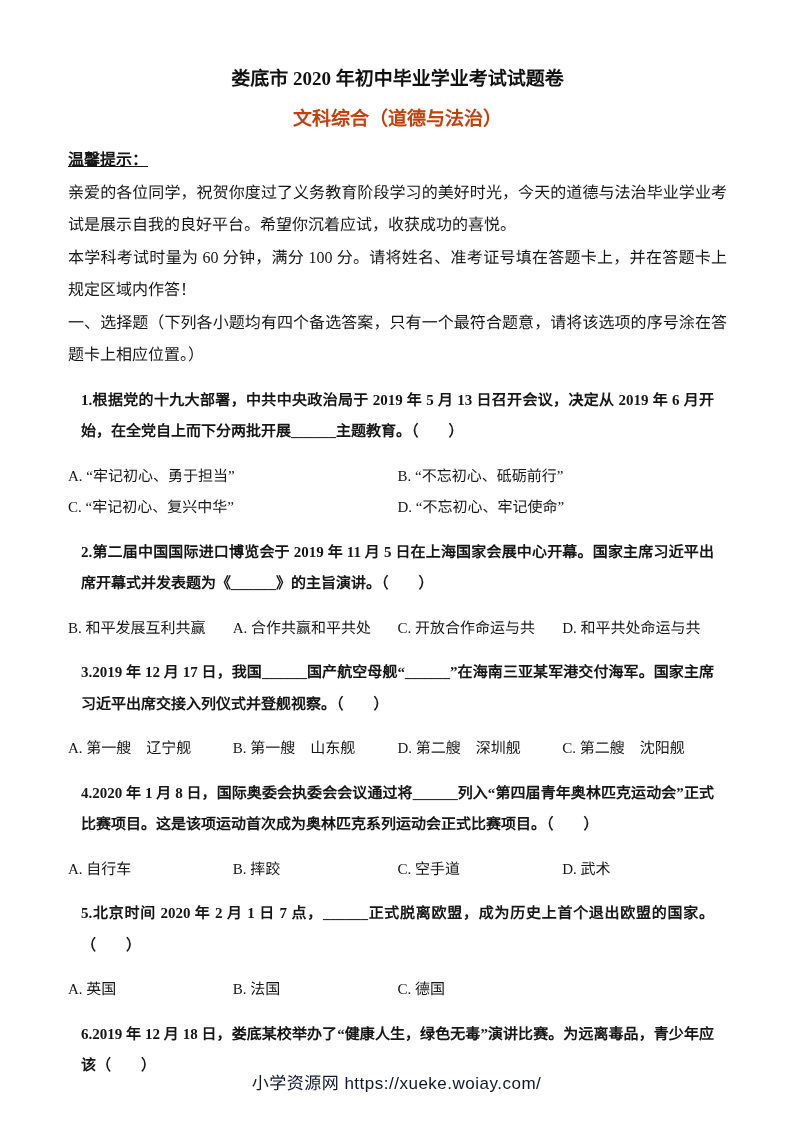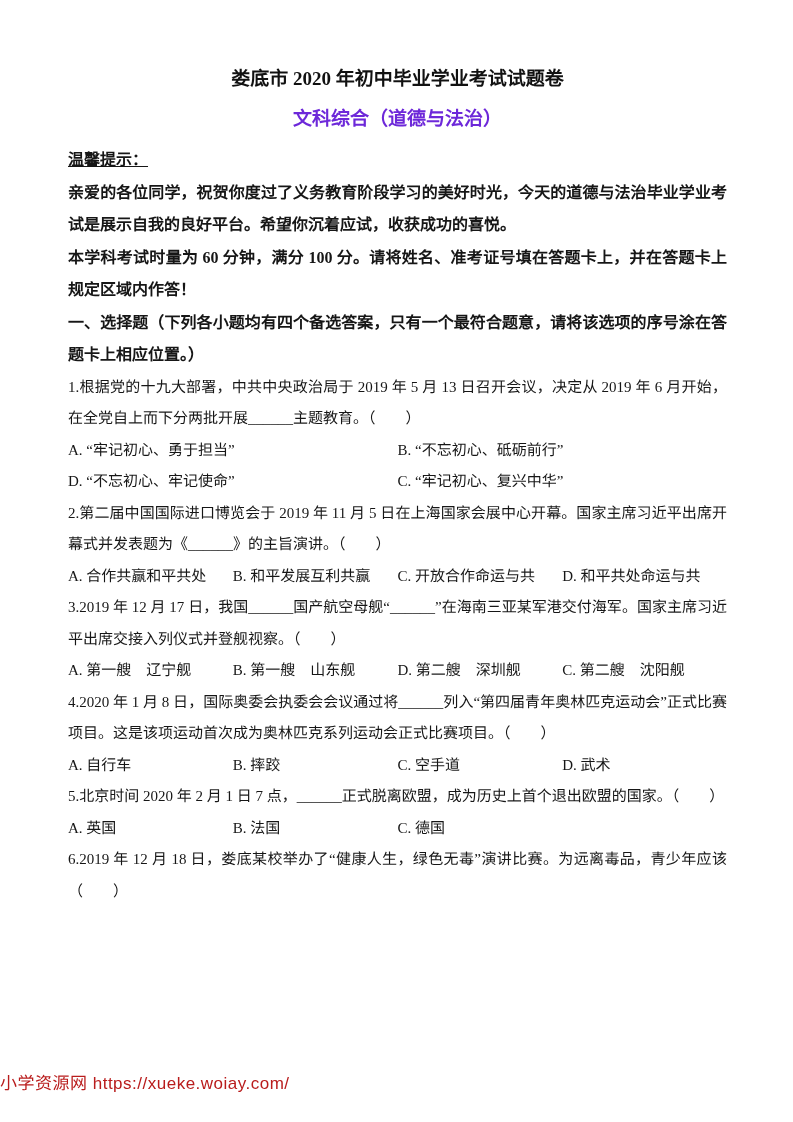--- a/index.html
+++ b/index.html
@@ -24,61 +24,63 @@
     line-height: 26px;
     margin: 0;
     color: #111;
   }
   .exam-subtitle {
     font-size: 19px;
     font-weight: bold;
     text-align: center;
     line-height: 26px;
     margin: 14px 0 0 0;
-    color: #6d28d9;
+    color: #c2410c;
   }
   .notice-label {
     margin: 12px 0 0 0;
     font-size: 16px;
     font-weight: bold;
     line-height: 32.5px;
     text-decoration: underline;
   }
   .intro-para, .section-heading {
     margin: 0;
     font-size: 16px;
-    font-weight: bold;
+    font-weight: normal;
     line-height: 32.5px;
     text-align: justify;
     text-justify: inter-ideograph;
   }
   .questions {
     font-size: 15px;
     line-height: 31.5px;
   }
   .stem {
-    margin: 0;
+    margin: 13px;
     text-align: justify;
     text-justify: inter-ideograph;
+    font-weight: bold;
   }
   .opts {
     display: grid;
     margin: 0;
   }
   .cols-2 { grid-template-columns: 1fr 1fr; }
   .cols-4 { grid-template-columns: 1fr 1fr 1fr 1fr; }
   .opt { white-space: nowrap; overflow: hidden; }
   .footer-credit {
     position: absolute;
     left: 0;
     right: 0;
     bottom: 28px;
+    text-align: center;
     font-family: "Liberation Sans", "DejaVu Sans", sans-serif;
     font-size: 17px;
-    color: #b91c1c;
+    color: #0f172a;
     letter-spacing: 0.5px;
   }
 </style>
 </head>
 <body>
 
 <div class="page">
   <div class="content">
 
     <h1 class="exam-title">娄底市 2020 年初中毕业学业考试试题卷</h1>
@@ -89,28 +91,28 @@
     <p class="intro-para">本学科考试时量为 60 分钟，满分 100 分。请将姓名、准考证号填在答题卡上，并在答题卡上规定区域内作答！</p>
 
     <p class="section-heading">一、选择题（下列各小题均有四个备选答案，只有一个最符合题意，请将该选项的序号涂在答题卡上相应位置。）</p>
 
     <div class="questions">
 
       <p class="stem">1.根据党的十九大部署，中共中央政治局于 2019 年 5 月 13 日召开会议，决定从 2019 年 6 月开始，在全党自上而下分两批开展______主题教育。（　　）</p>
       <div class="opts cols-2">
         <span class="opt">A. “牢记初心、勇于担当”</span>
         <span class="opt">B. “不忘初心、砥砺前行”</span>
+        <span class="opt">C. “牢记初心、复兴中华”</span>
         <span class="opt">D. “不忘初心、牢记使命”</span>
-        <span class="opt">C. “牢记初心、复兴中华”</span>
       </div>
 
       <p class="stem">2.第二届中国国际进口博览会于 2019 年 11 月 5 日在上海国家会展中心开幕。国家主席习近平出席开幕式并发表题为《______》的主旨演讲。（　　）</p>
       <div class="opts cols-4">
+        <span class="opt">B. 和平发展互利共赢</span>
         <span class="opt">A. 合作共赢和平共处</span>
-        <span class="opt">B. 和平发展互利共赢</span>
         <span class="opt">C. 开放合作命运与共</span>
         <span class="opt">D. 和平共处命运与共</span>
       </div>
 
       <p class="stem">3.2019 年 12 月 17 日，我国______国产航空母舰“______”在海南三亚某军港交付海军。国家主席习近平出席交接入列仪式并登舰视察。（　　）</p>
       <div class="opts cols-4">
         <span class="opt">A. 第一艘　辽宁舰</span>
         <span class="opt">B. 第一艘　山东舰</span>
         <span class="opt">D. 第二艘　深圳舰</span>
         <span class="opt">C. 第二艘　沈阳舰</span>

